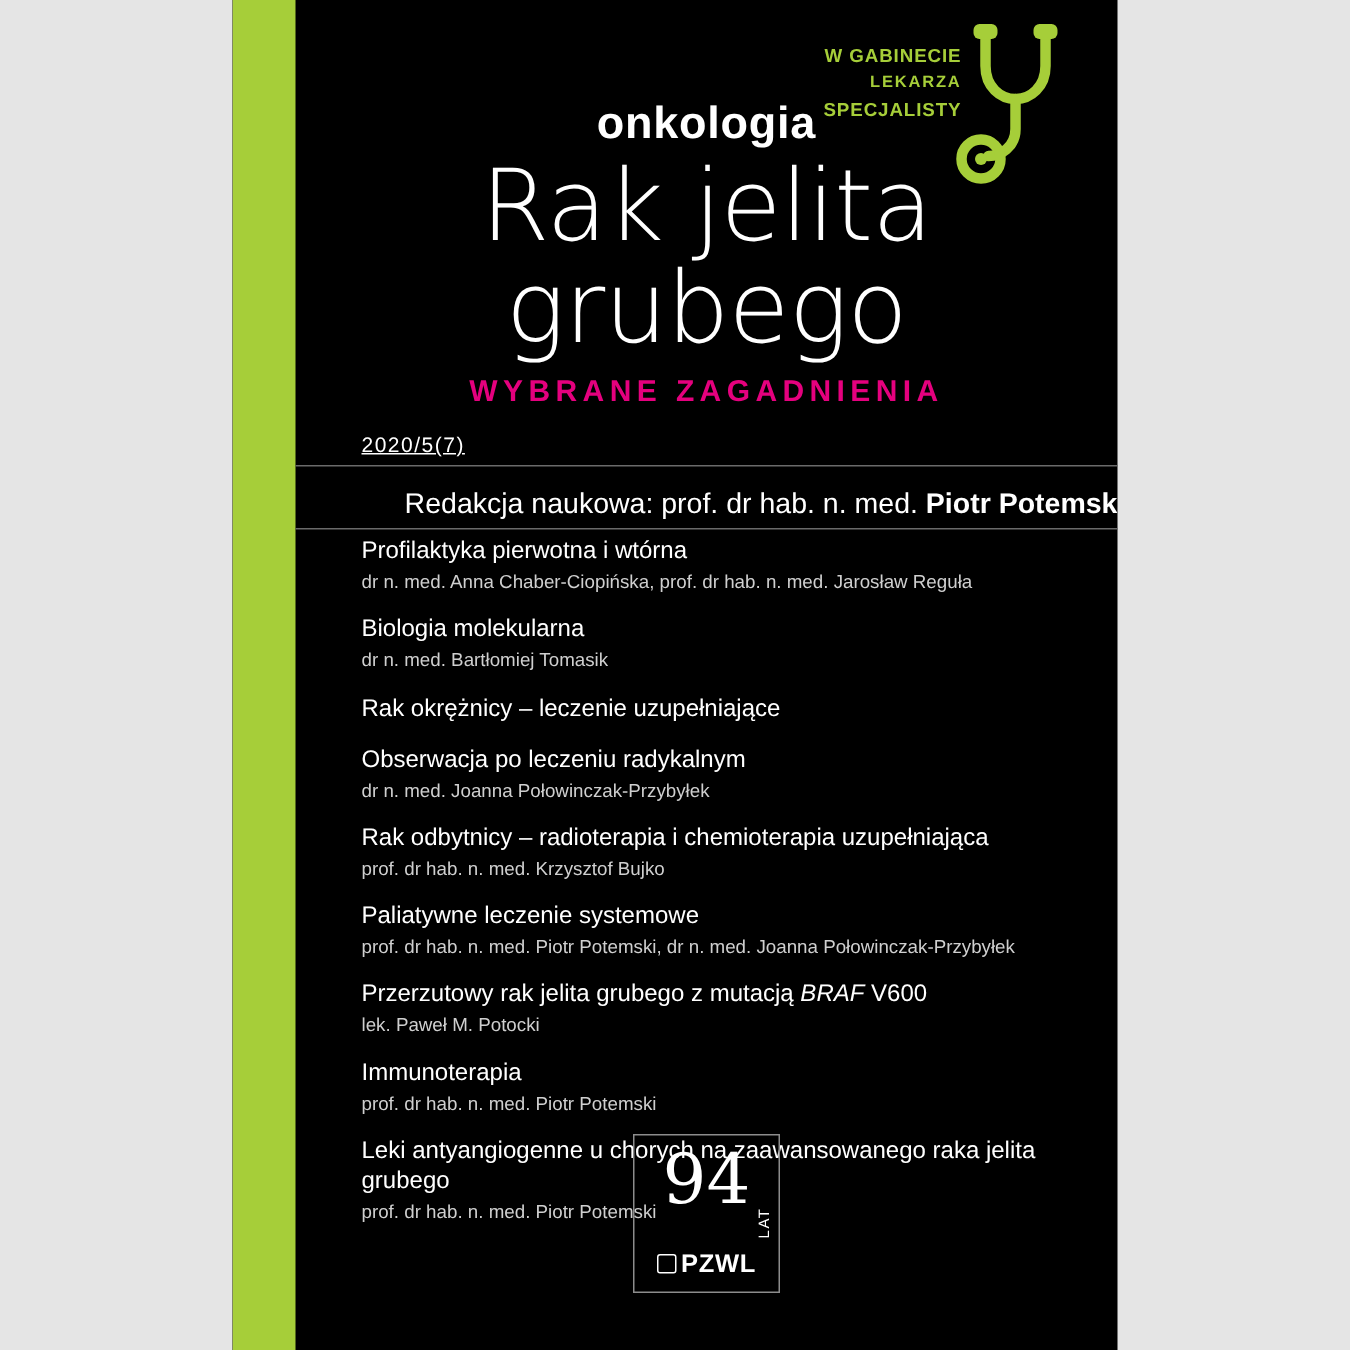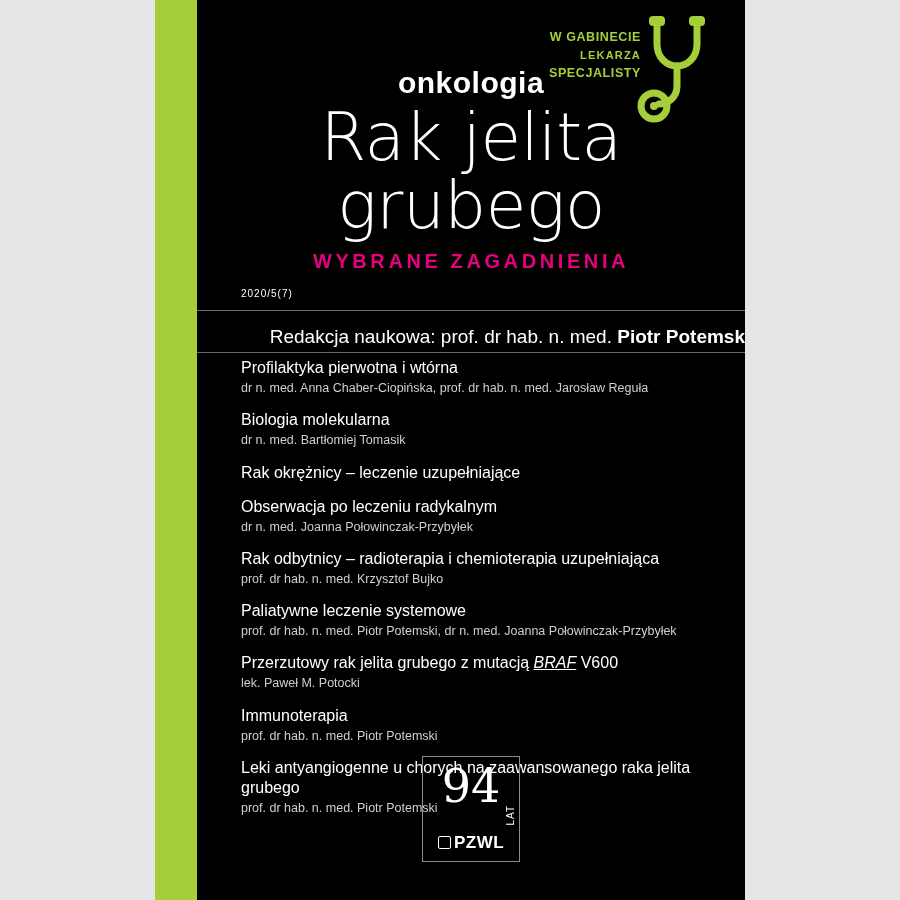--- a/index.html
+++ b/index.html
@@ -112,22 +112,23 @@
     font-size: 20px;
     font-weight: bold;
     letter-spacing: 3.6px;
     text-transform: uppercase;
   }
   .issue {
     position: absolute;
     left: 44px;
     top: 288px;
     color: #ffffff;
-    font-size: 10px;
+    font-size: 14px;
     letter-spacing: 1px;
+    text-decoration: underline;
   }
   .rule {
     position: absolute;
     left: 0;
     width: 548px;
     height: 1px;
     background: #6a6a6a;
   }
   .rule-top { top: 310px; }
   .rule-bottom { top: 352px; }
@@ -150,21 +151,21 @@
     top: 358px;
     width: 480px;
   }
   .toc-item { margin-bottom: 14px; }
   .toc-title {
     color: #ffffff;
     font-size: 16px;
     line-height: 1.25;
     margin: 0 0 2px 0;
   }
-  .toc-title i { font-style: italic; text-decoration: underline; }
+  .toc-title i { font-style: italic; }
   .toc-authors {
     color: #cfcfcf;
     font-size: 12.5px;
     line-height: 1.3;
     margin: 0;
   }
 
   
   .badge {
     position: absolute;

